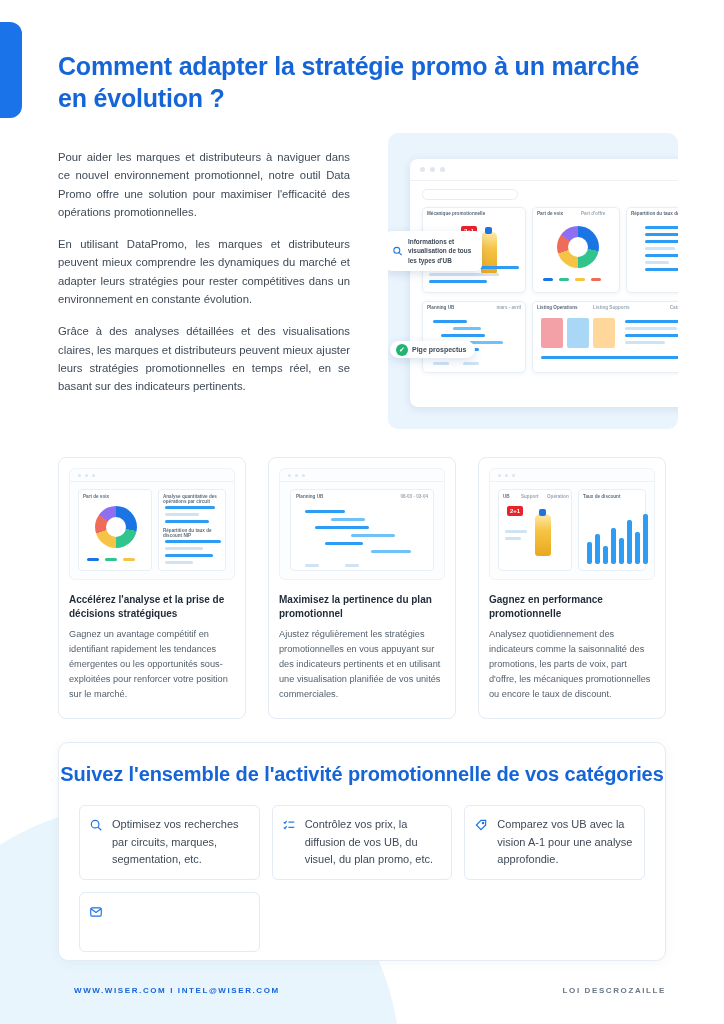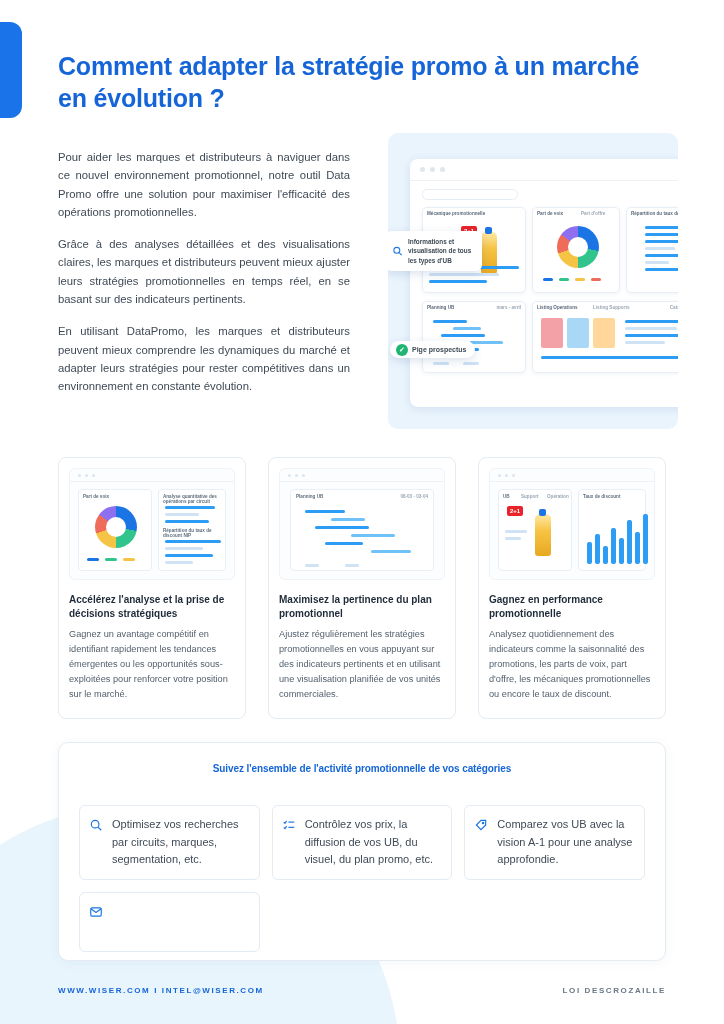--- a/index.html
+++ b/index.html
@@ -112,59 +112,59 @@
   }
   .card p { font-size: 9.2px; line-height: 1.62; color: #54616e; }
 
   
   .panel {
     position: absolute; left: 58px; top: 742px; width: 608px; height: 219px;
     background: #fff; border: 1px solid #e4ebf2; border-radius: 10px; z-index: 2;
     box-shadow: 0 2px 12px rgba(30,70,130,.05);
   }
   .panel h2 {
-    font-size: 10px; font-weight: bold; color: #1565d8; text-align: center;
+    font-size: 20px; font-weight: bold; color: #1565d8; text-align: center;
     padding: 20px 0 0; letter-spacing: -0.1px;
   }
   .panel-grid {
     position: absolute; left: 20px; top: 62px; right: 20px;
     display: grid; grid-template-columns: repeat(3, 1fr); gap: 12px;
   }
   .pcell {
     border: 1px solid #e4ebf2; border-radius: 6px; padding: 10px 10px 10px 32px;
     position: relative; min-height: 60px; display: flex; align-items: center;
   }
   .pcell .picon {
     position: absolute; left: 9px; top: 12px; width: 14px; height: 14px; color: #1b74e4;
   }
   .pcell span { font-size: 11px; line-height: 1.6; color: #3f4a56; }
 
   
   .footer { position: absolute; left: 58px; right: 58px; bottom: 22px; height: 16px; z-index: 3; }
   .footer .left, .footer .right {
     position: absolute; top: 0; font-size: 8px; font-weight: bold; color: #1565d8; letter-spacing: 1.6px;
   }
-  .footer .left { left: 0; }
+  .footer .left { left: 16px; }
   .footer .right { right: 0; color: #6a7886; }
   svg { display: block; }
 </style>
 </head>
 <body>
 
 <div class="page">
 
   <div class="bottom-blob"></div>
   <div class="left-blue-tab"></div>
 
   <h1 class="title">Comment adapter la stratégie promo à un marché en évolution ?</h1>
 
   <div class="intro">
     <p>Pour aider les marques et distributeurs à naviguer dans ce nouvel environnement promotionnel, notre outil Data Promo offre une solution pour maximiser l'efficacité des opérations promotionnelles.</p>
+    <p>En utilisant DataPromo, les marques et distributeurs peuvent mieux comprendre les dynamiques du marché et adapter leurs stratégies pour rester compétitives dans un environnement en constante évolution.</p>
     <p>Grâce à des analyses détaillées et des visualisations claires, les marques et distributeurs peuvent mieux ajuster leurs stratégies promotionnelles en temps réel, en se basant sur des indicateurs pertinents.</p>
-    <p>En utilisant DataPromo, les marques et distributeurs peuvent mieux comprendre les dynamiques du marché et adapter leurs stratégies pour rester compétitives dans un environnement en constante évolution.</p>
   </div>
 
   <div class="hero">
     <div class="hero-window">
       <div class="hero-bar">
         <span class="hero-dot" style="left:10px"></span>
         <span class="hero-dot" style="left:20px"></span>
         <span class="hero-dot" style="left:30px"></span>
       </div>
       <div class="hero-search"></div>

